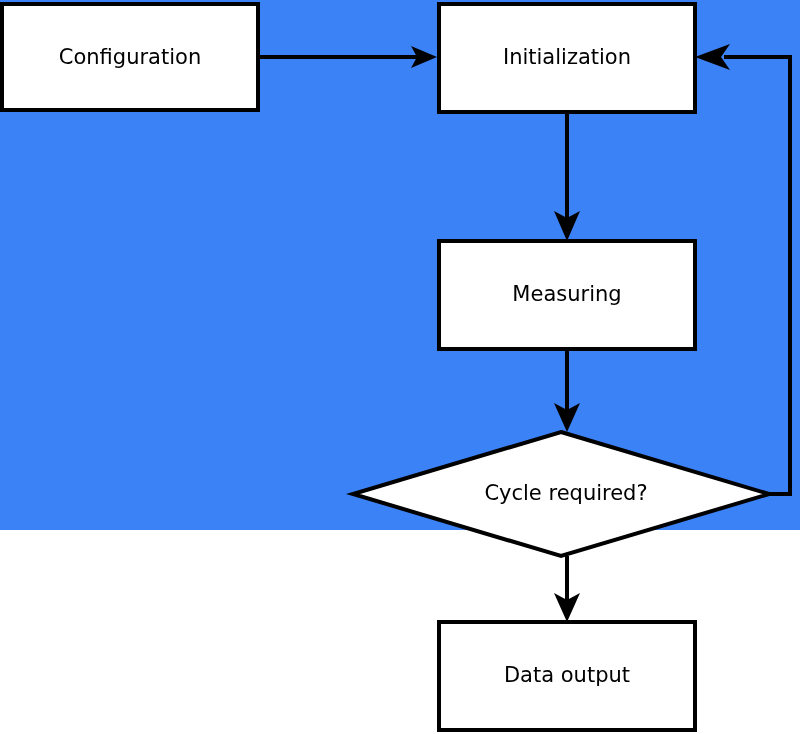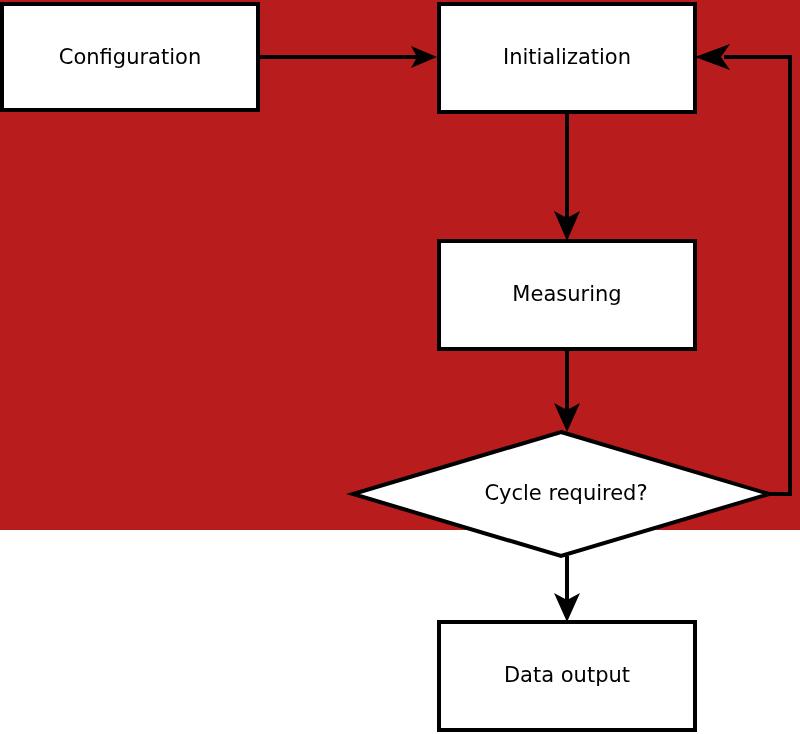--- a/index.html
+++ b/index.html
@@ -11,21 +11,21 @@
   body {
     width: 800px;
     height: 734px;
     font-family: "DejaVu Sans", "Liberation Sans", sans-serif;
     overflow: hidden;
   }
   #flowchart-root {
     position: relative;
     width: 800px;
     height: 530px;
-    background: #b91c1c;
+    background: #3b82f6;
   }
   #flow-svg {
     position: absolute;
     top: 0;
     left: 0;
     width: 800px;
     height: 734px;
     display: block;
   }
   .node-shape {

